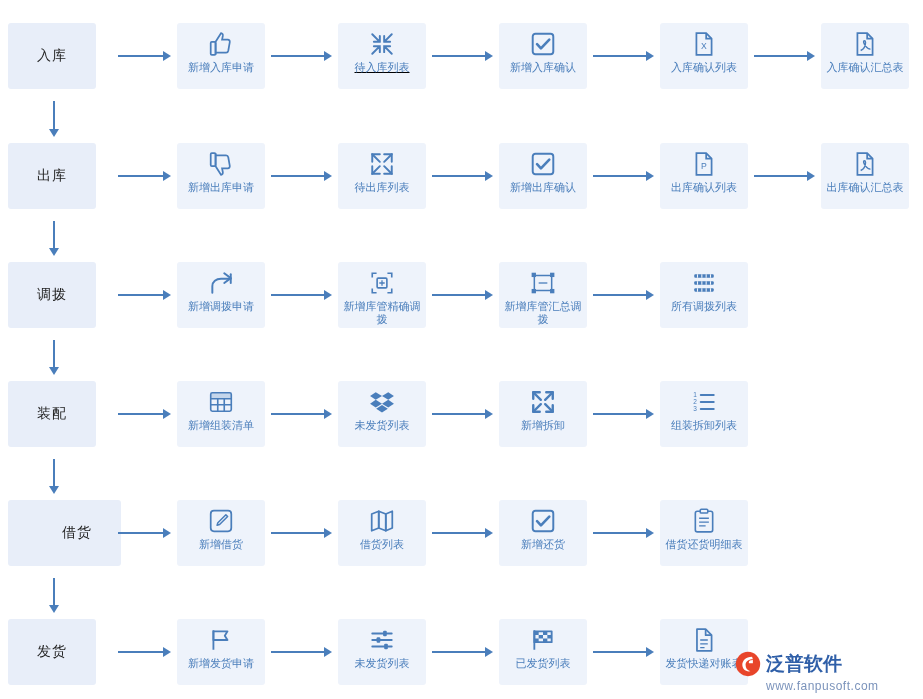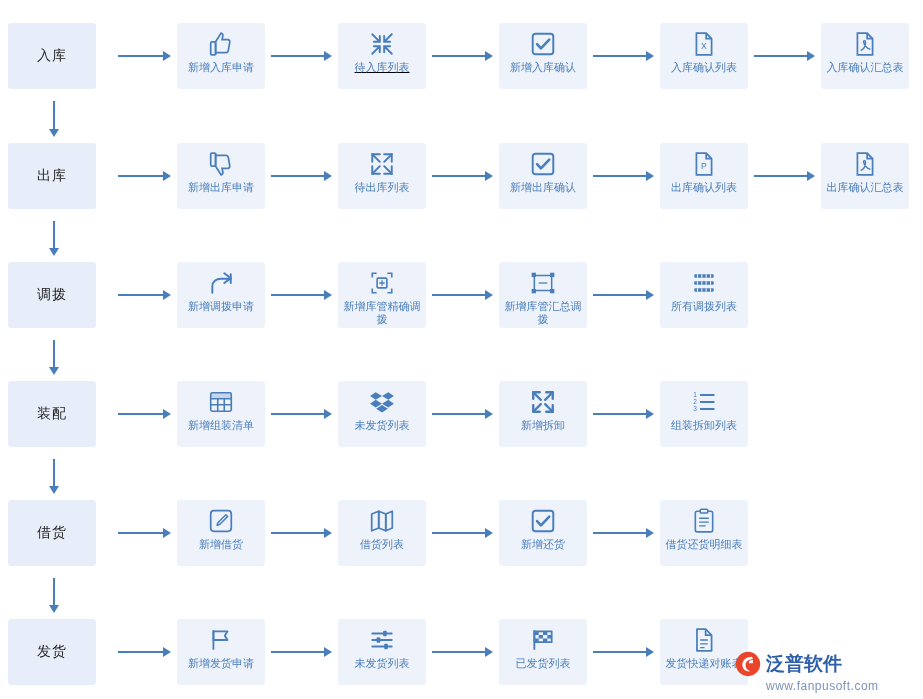--- a/index.html
+++ b/index.html
@@ -443,21 +443,21 @@
           <text x="2" y="13.6" font-size="6" fill="currentColor" stroke="none" font-family="Liberation Sans">2</text>
           <text x="2" y="20.2" font-size="6" fill="currentColor" stroke="none" font-family="Liberation Sans">3</text>
         </svg>
       </span>
       <span class="node-label">组装拆卸列表</span>
     </div>
     <div class="v-arrow" style="top: 459px; height: 35px;">
       <div class="line" style="height: 28px;"></div>
       <div class="head"></div>
     </div>
-    <div class="cat-box" style="top: 500px;">
+    <div class="cat-box" style="top: 500px; padding-left: 25px;">
       <span class="cat-label">借货</span>
     </div>
     <div class="h-arrow" style="left: 118px; width: 53px; top: 527px;">
       <div class="line" style="width: 46px;"></div>
       <div class="head"></div>
     </div>
     <div class="node" style="left: 177px; top: 500px;">
       <span class="icon">
         <svg width="26" height="26" viewBox="0 0 24 24" fill="none" stroke="currentColor" stroke-width="1.6">
           <rect x="2.5" y="2.5" width="19" height="19" rx="3"></rect>

